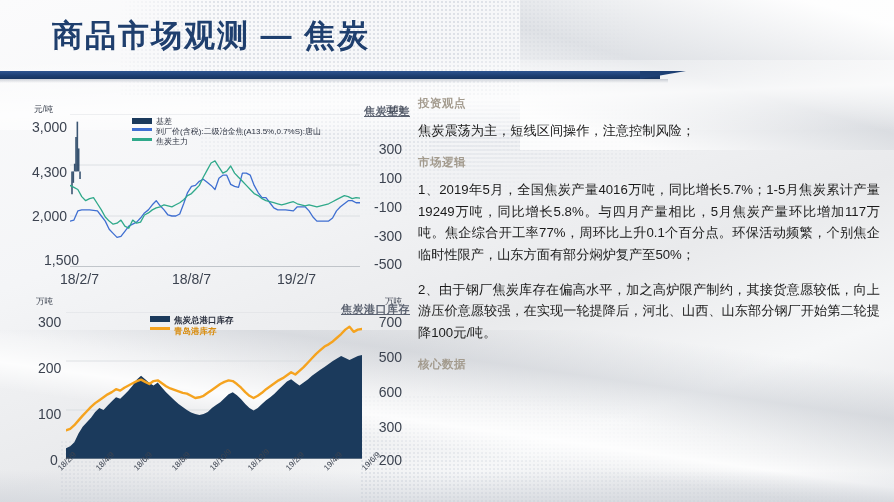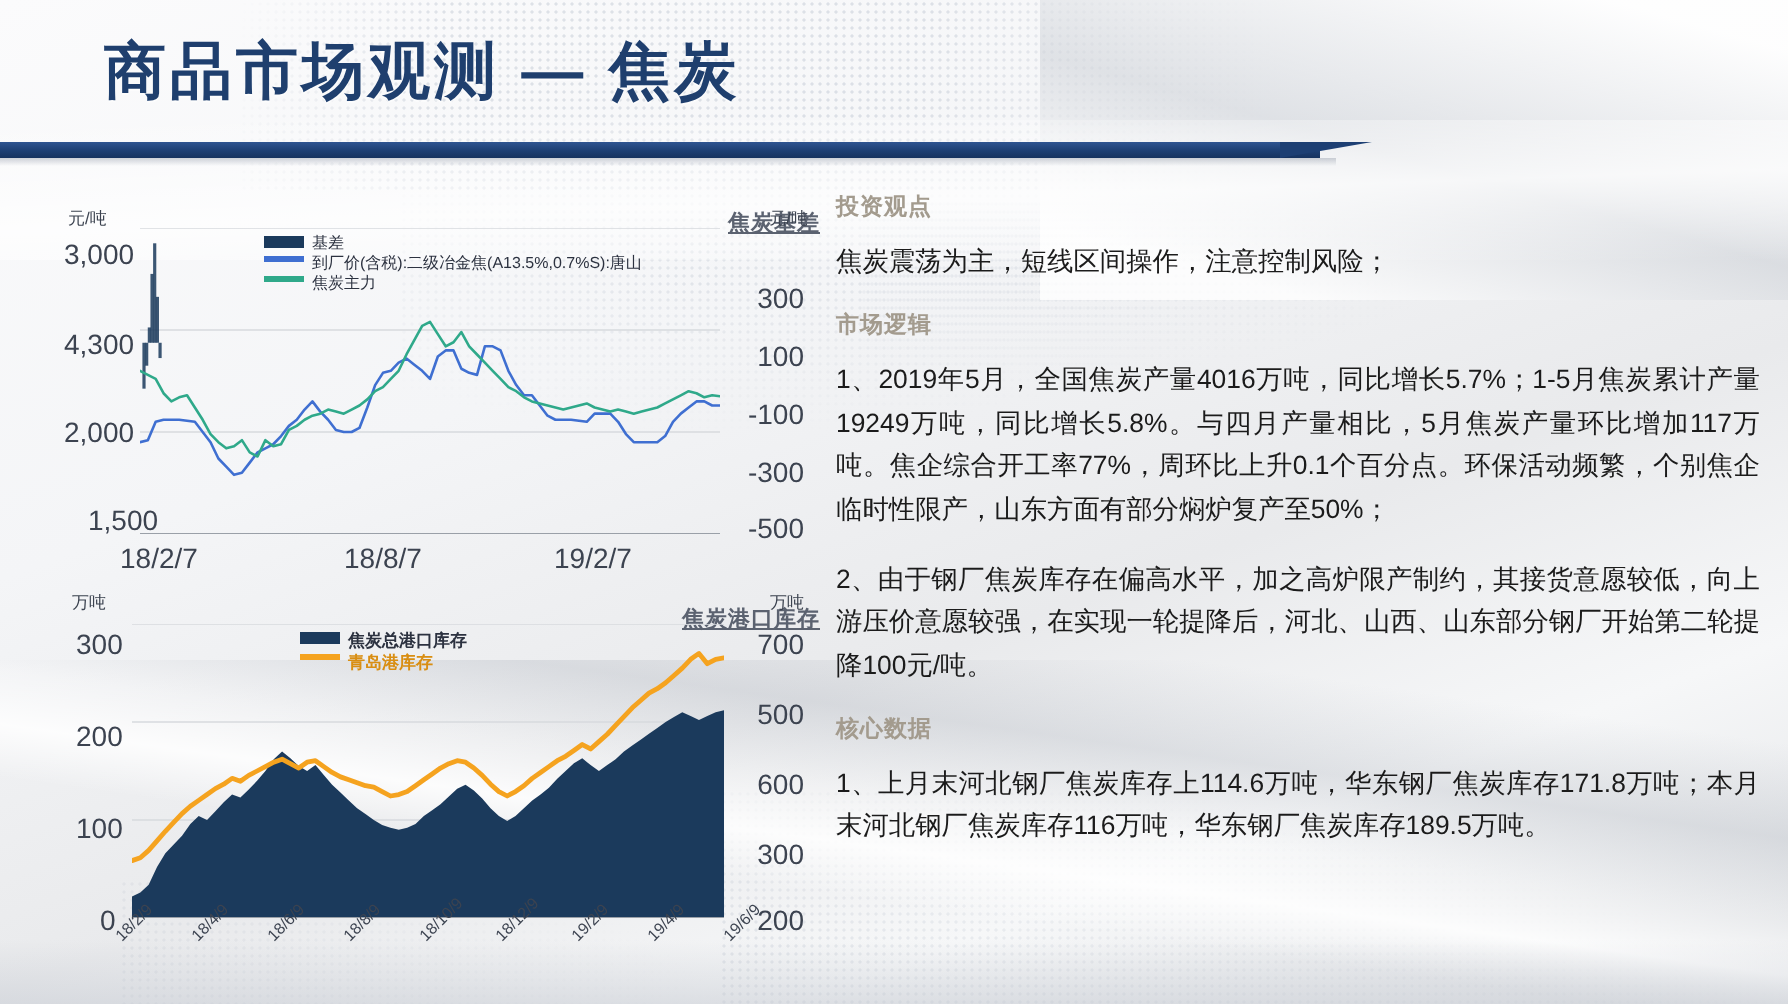--- a/index.html
+++ b/index.html
@@ -244,17 +244,16 @@
     </div>
 
     <div>
       <div class="sec-head">市场逻辑</div>
       <p class="body-txt">1、2019年5月，全国焦炭产量4016万吨，同比增长5.7%；1-5月焦炭累计产量19249万吨，同比增长5.8%。与四月产量相比，5月焦炭产量环比增加117万吨。焦企综合开工率77%，周环比上升0.1个百分点。环保活动频繁，个别焦企临时性限产，山东方面有部分焖炉复产至50%；</p>
       <p class="body-txt">2、由于钢厂焦炭库存在偏高水平，加之高炉限产制约，其接货意愿较低，向上游压价意愿较强，在实现一轮提降后，河北、山西、山东部分钢厂开始第二轮提降100元/吨。</p>
     </div>
 
     <div>
       <div class="sec-head">核心数据</div>
-      <p class="body-txt">1、上月末河北钢厂焦炭库存上114.6万吨，华东钢厂焦炭库存171.8万吨；本月末河北钢厂焦炭库存116万吨，华东钢厂焦炭库存189.5万吨。</p>
     </div>
 
   </div>
 </div>
 
 </body></html>

